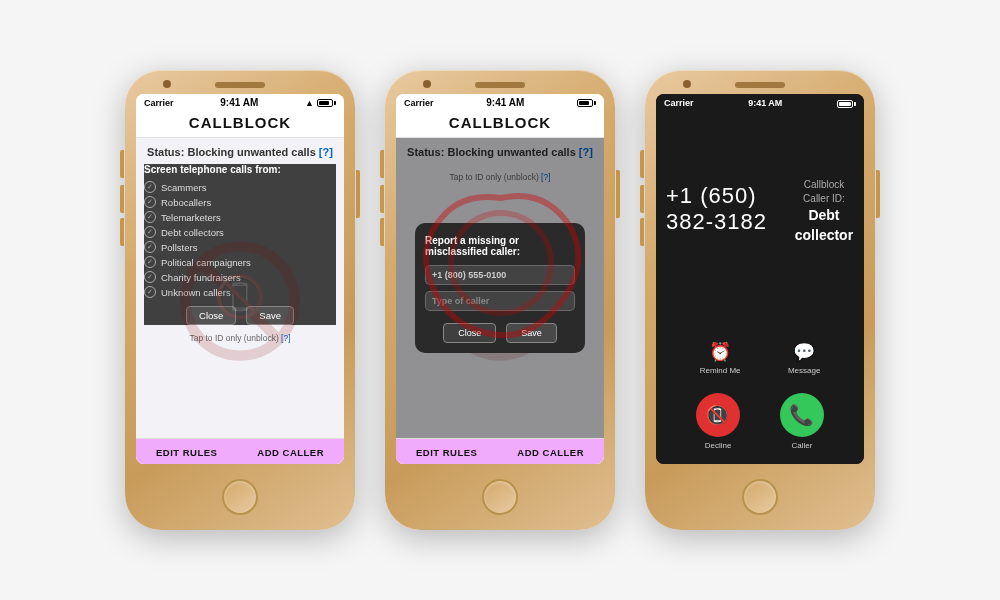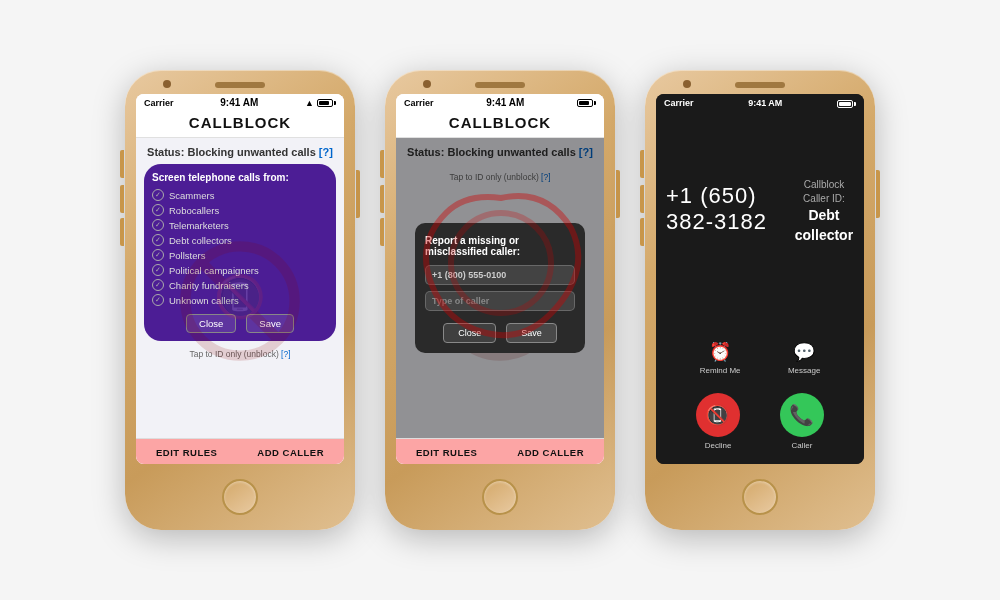--- a/index.html
+++ b/index.html
@@ -166,25 +166,24 @@
       height: 130px;
       opacity: 0.15;
       left: 50%;
       top: 50%;
       transform: translate(-50%, -40%);
       pointer-events: none;
     }
 
     
     .dark-panel {
-      background: #4c1d95;
-      border-radius: 17px;
+      background: #404040;
+      border-radius: 0;
       color: white;
       width: 100%;
-      padding: 8px;
     }
 
     .panel-title {
       font-size: 10px;
       font-weight: 700;
       margin-bottom: 6px;
       color: white;
     }
 
     .checklist-item {
@@ -230,21 +229,21 @@
       color: #666;
       text-align: center;
       margin-top: 8px;
     }
     .tap-id-line a { color: #0066cc; }
 
     .bottom-nav {
       display: flex;
       justify-content: space-around;
       padding: 8px 0 6px;
-      background: #fca5a5;
+      background: #f0abfc;
       border-top: 1px solid #ddd;
     }
     .nav-btn {
       font-size: 9.5px;
       font-weight: 800;
       letter-spacing: 0.5px;
       color: #111;
     }
 
     

